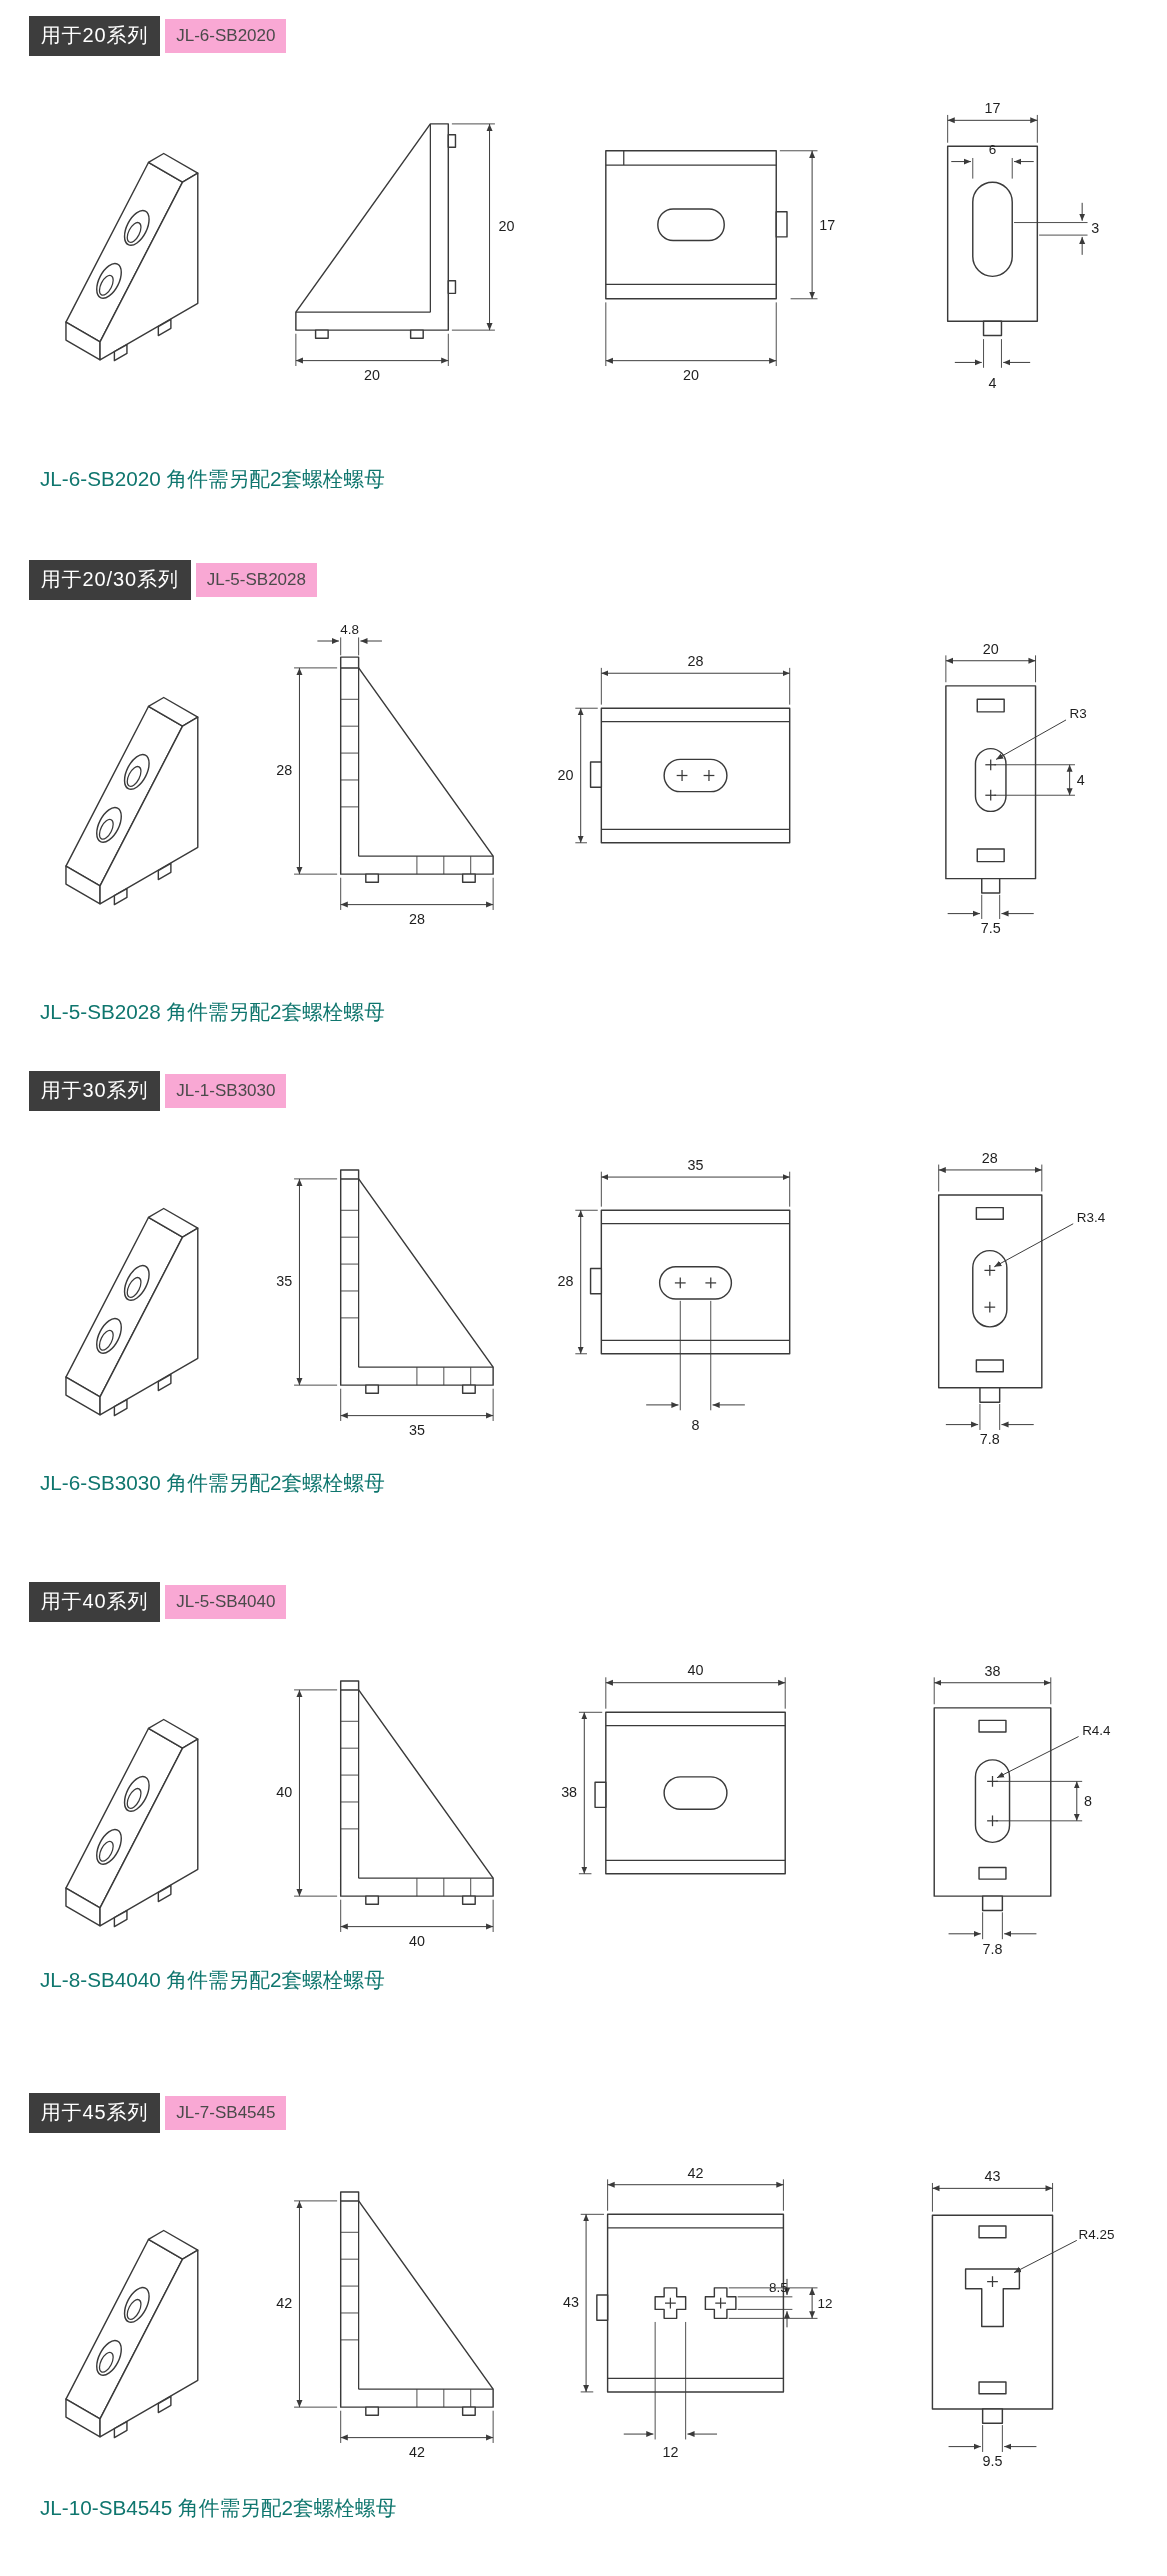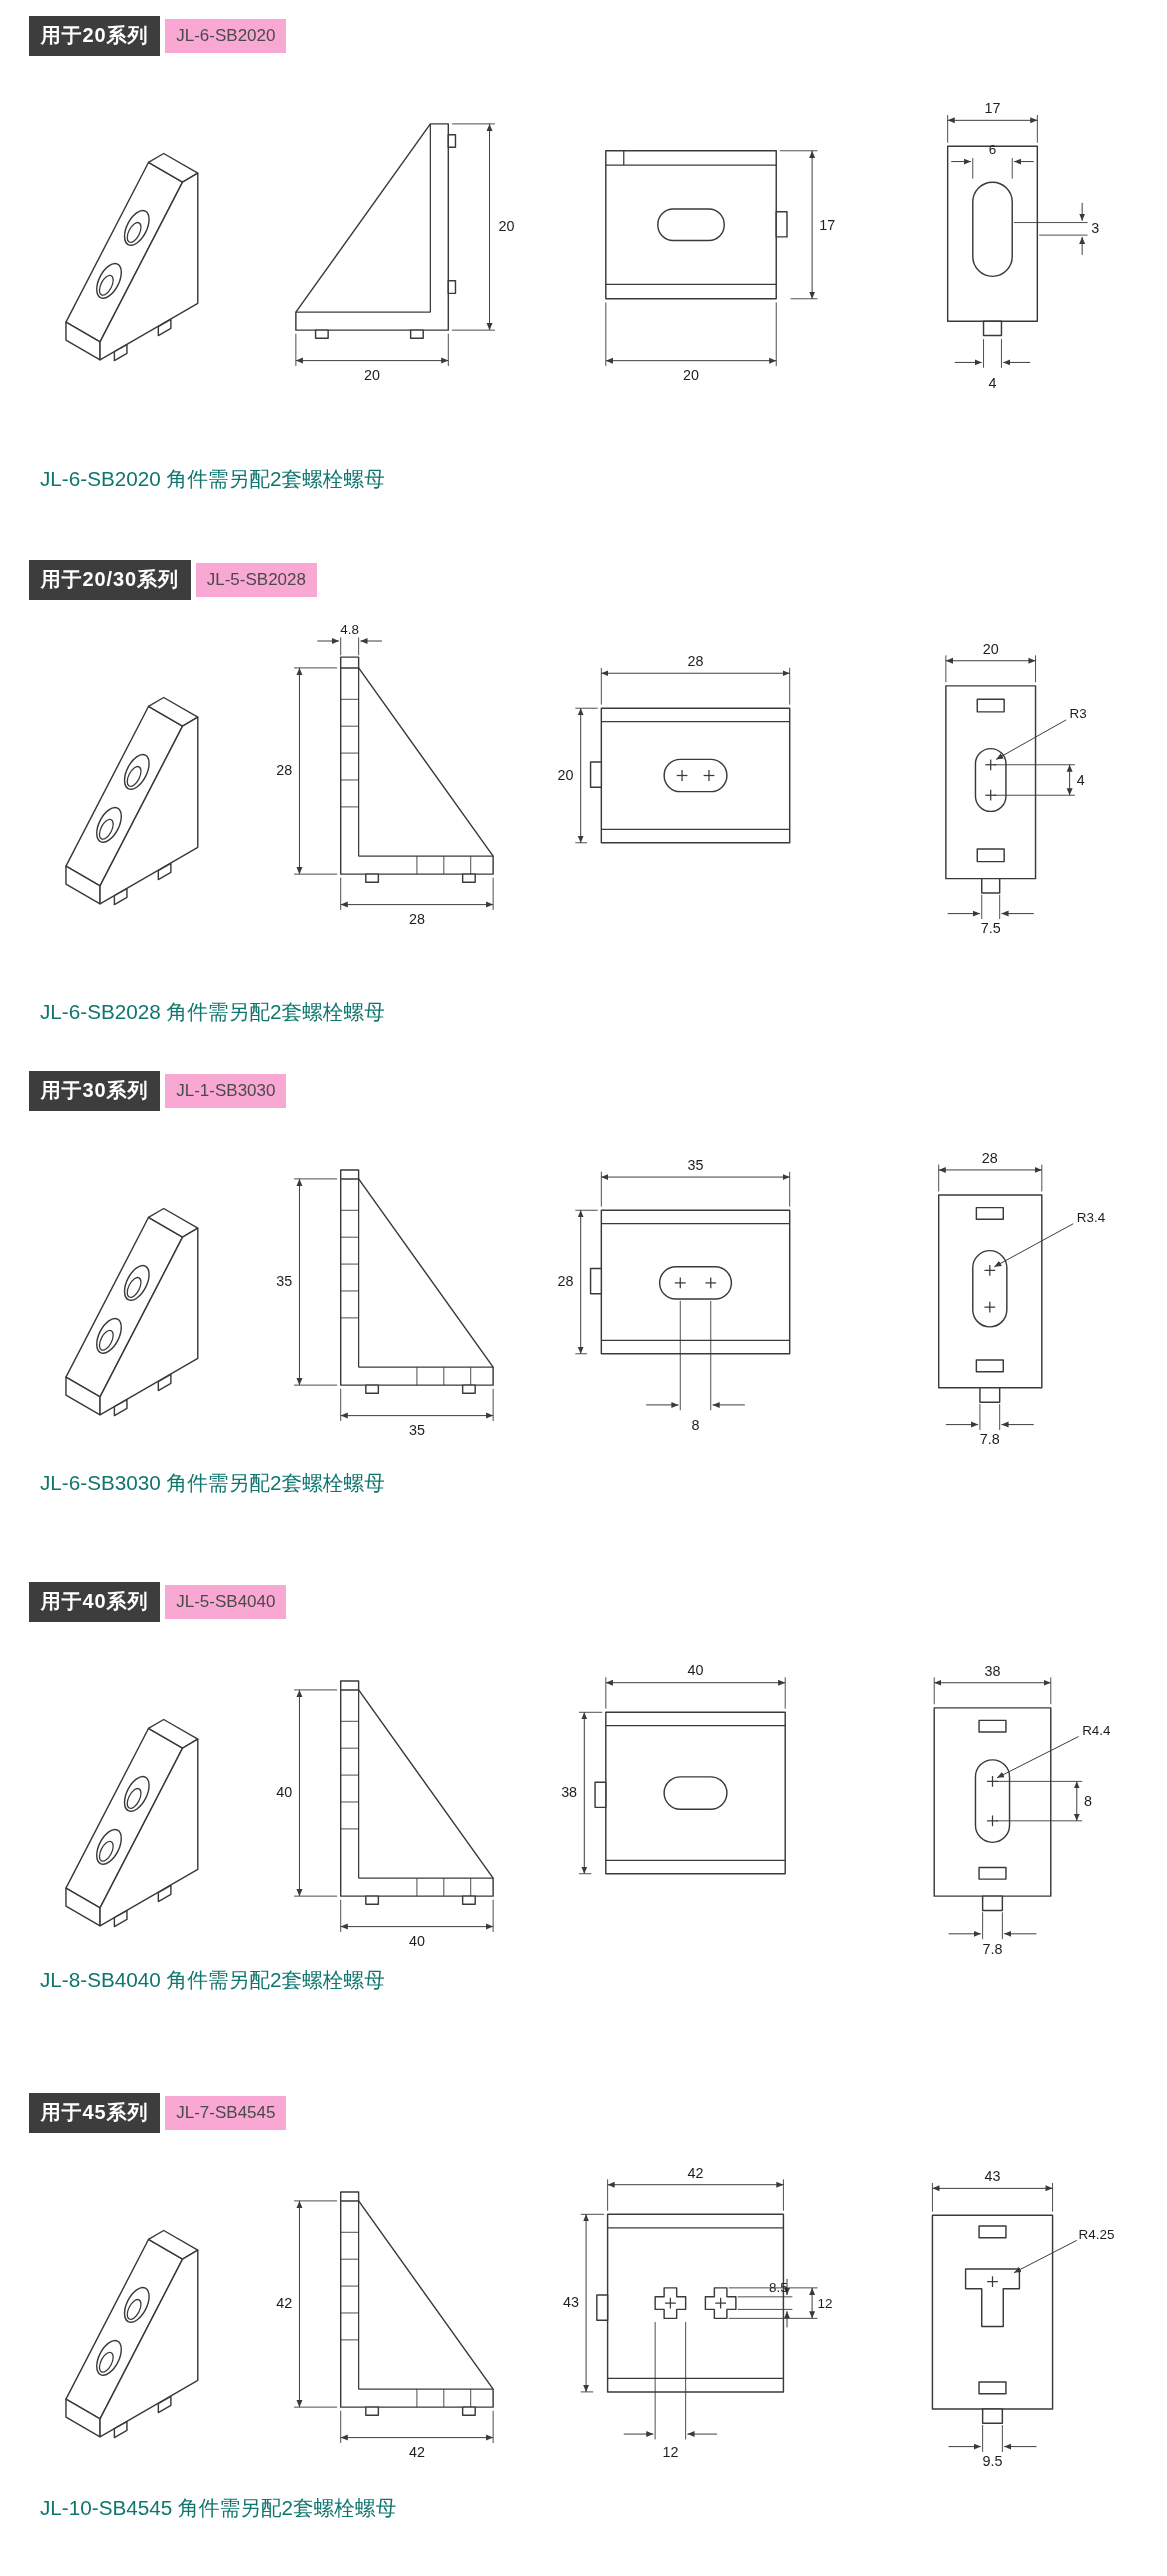--- a/index.html
+++ b/index.html
@@ -2,21 +2,21 @@
 <html style="font-size:14.4px"><head>
 <meta charset="utf-8">
 <style>
   html,body{margin:0;padding:0}
   body{
     width:1168px;height:2576px;position:relative;background:#ffffff;
     font-family:"Liberation Sans","DejaVu Sans",sans-serif;overflow:hidden;
   }
   .section{position:absolute;left:0;width:1168px;height:507px}
   .header{position:absolute;top:0;left:29px;display:flex;align-items:center;gap:5.4px}
-  .badge-dark{background:#3d3d3d;color:#ffffff;font-size:20px;font-weight:bold;
+  .badge-dark{background:#3d3d3d;color:#ffffff;font-size:20px;font-weight:normal;
     padding:6.3px 11.7px;letter-spacing:0.9px;white-space:nowrap}
   .badge-light{background:#f9a8d4;color:#4a4a4a;font-size:17px;
     padding:7.2px 10.8px;white-space:nowrap}
   .views{position:absolute;top:63px;left:0;right:0;height:323px}
   .view{position:absolute}
   .v-iso{left:36px;top:18px}
   .v-side{left:260px;top:0}
   .v-front{left:552px;top:0}
   .v-end{left:858px;top:0}
   .caption{position:absolute;left:40px;font-size:20.7px;color:#0f766e;white-space:nowrap}
@@ -238,21 +238,21 @@
       <rect class="lw" x="138" y="285" width="20" height="16"></rect>
       <g>
         <line class="xl" x1="138" y1="303" x2="138" y2="330"></line>
         <line class="xl" x1="158" y1="303" x2="158" y2="330"></line>
         <line class="dl" x1="100" y1="324" x2="136" y2="324" marker-end="url(#arr)"></line>
         <line class="dl" x1="196" y1="324" x2="160" y2="324" marker-end="url(#arr)"></line>
         <text class="dt tm" x="148" y="346">7.5</text>
       </g>
     </svg>
   </div>
-  <div class="caption" style="top:438px">JL-6-SB2028 角件需另配2套螺栓螺母</div>
+  <div class="caption" style="top:438px">JL-5-SB2028 角件需另配2套螺栓螺母</div>
 </div>
 
 <div class="section" style="top:1071px">
   <div class="header">
     <span class="badge-dark">用于30系列</span>
     <span class="badge-light">JL-1-SB3030</span>
   </div>
   <div class="views">
     <svg class="view v-iso" width="207" height="278" viewBox="0 0 230 310">
       <use href="#isoBracket" width="230" height="310"></use>

